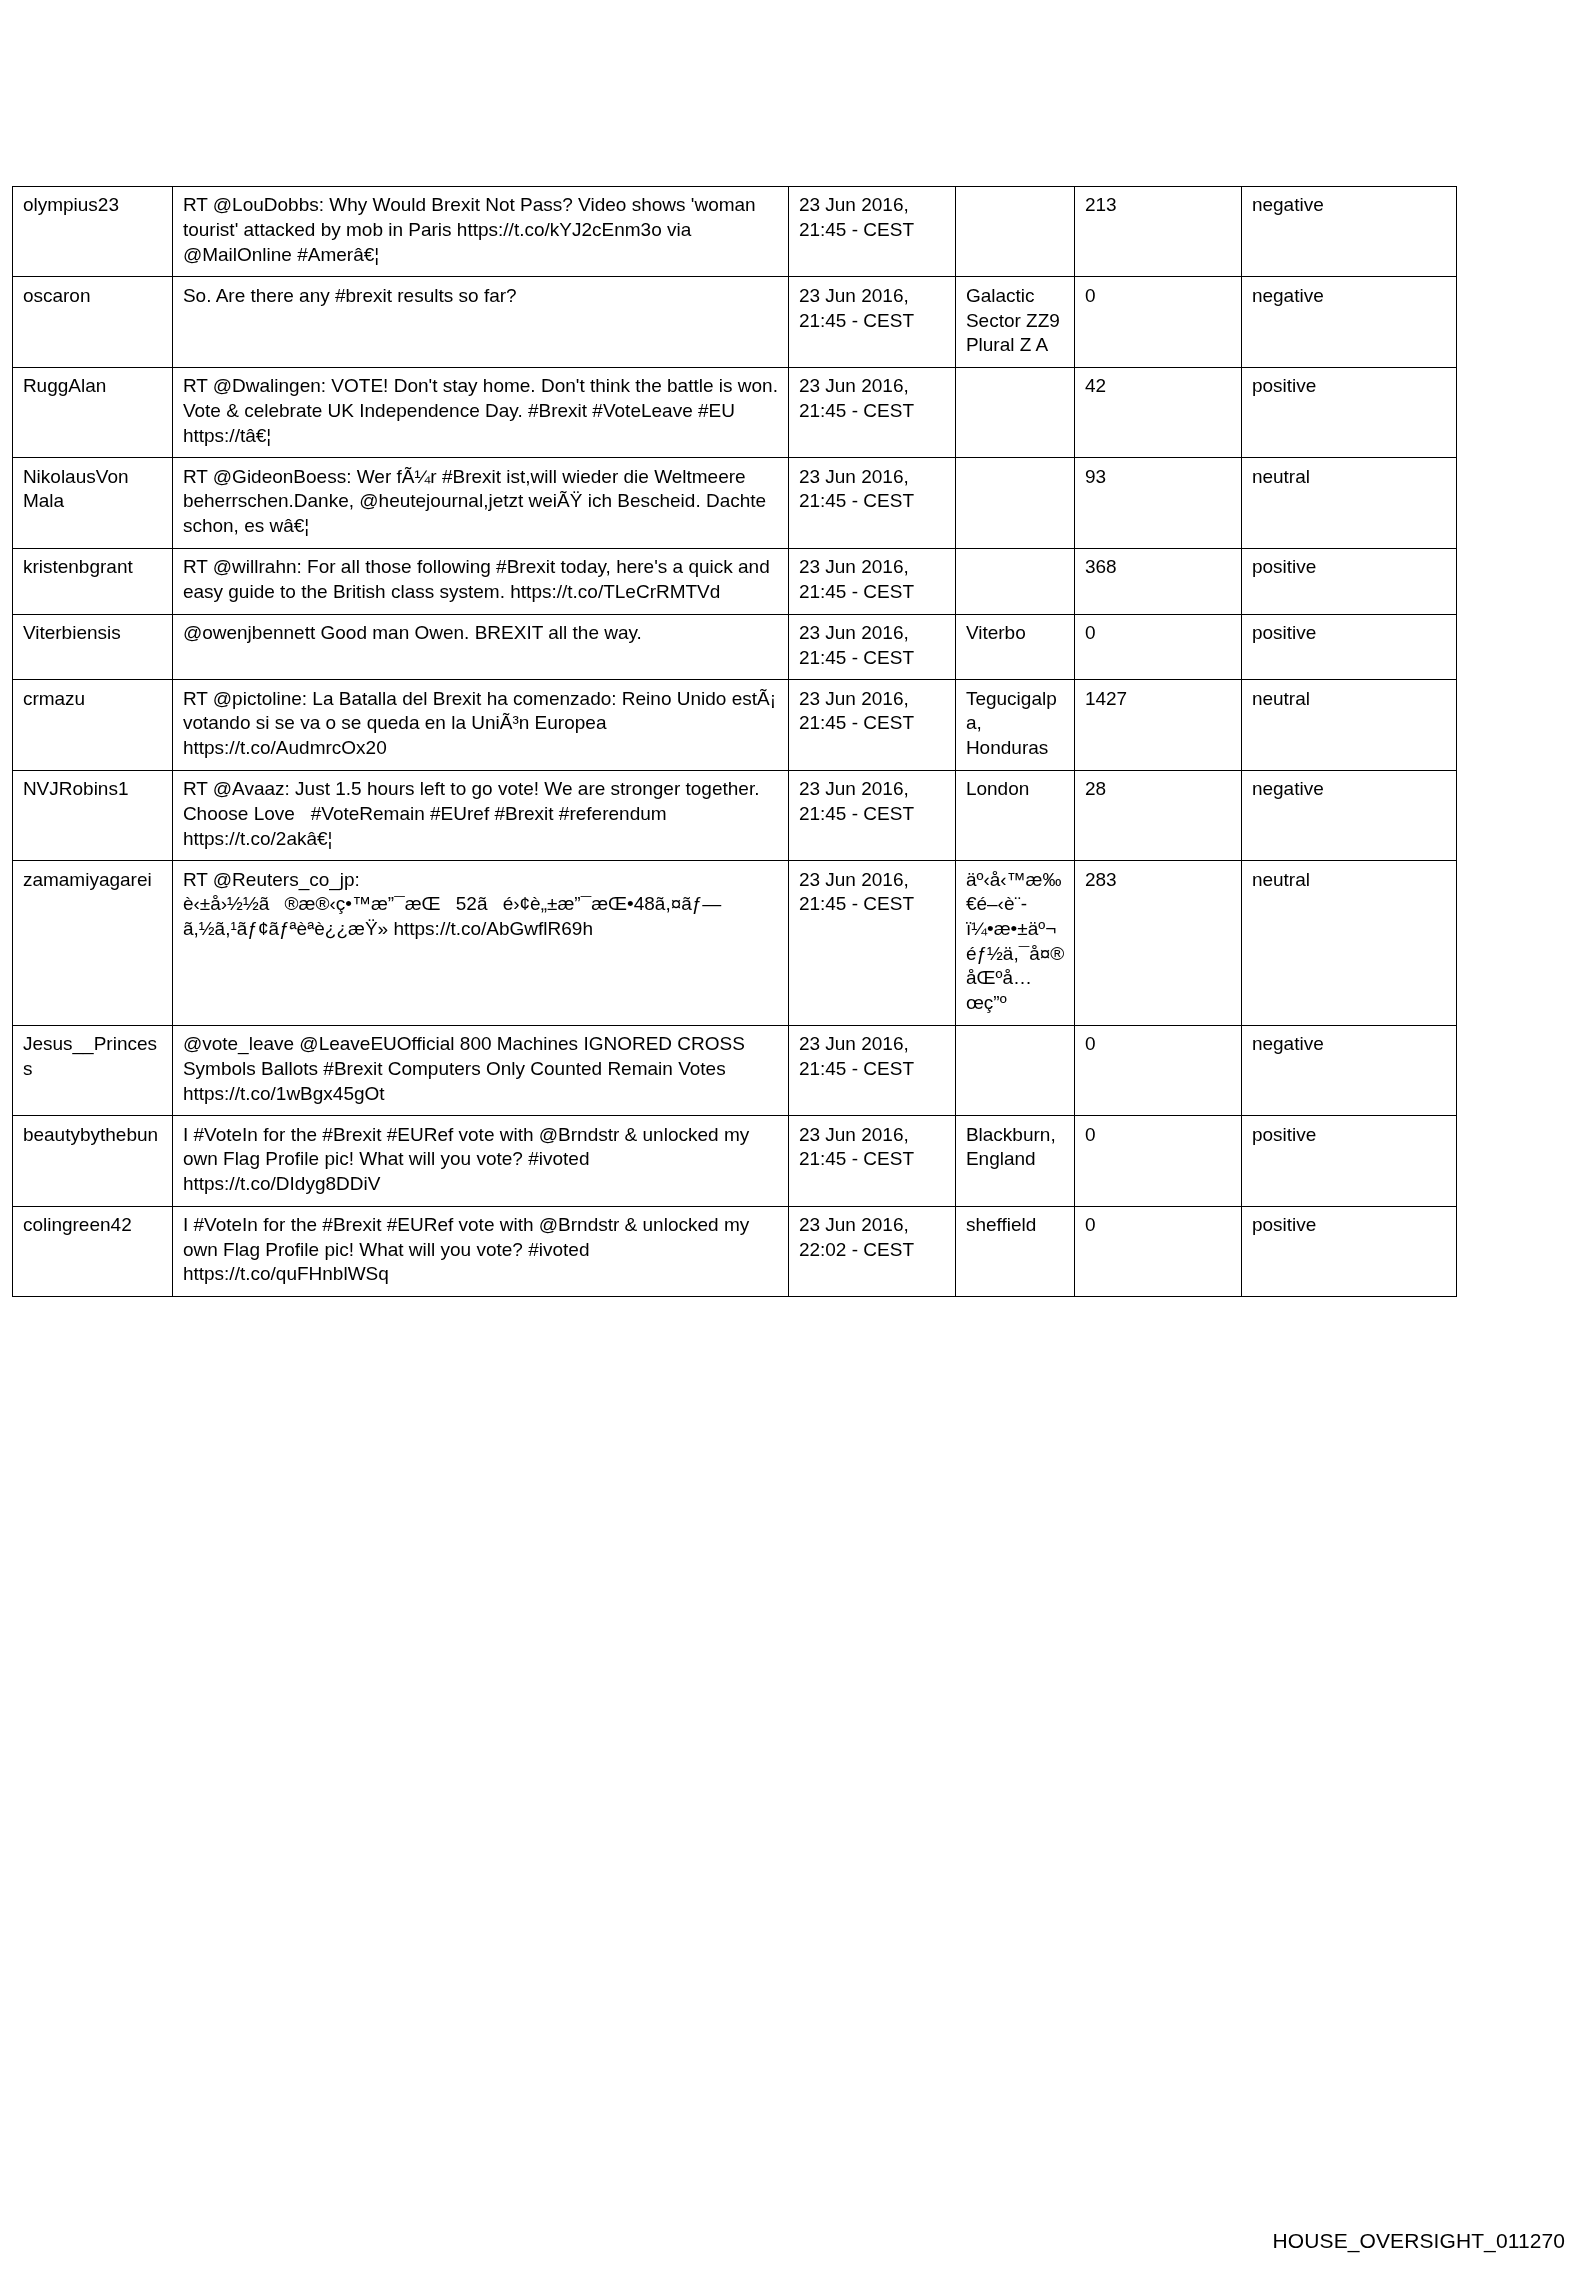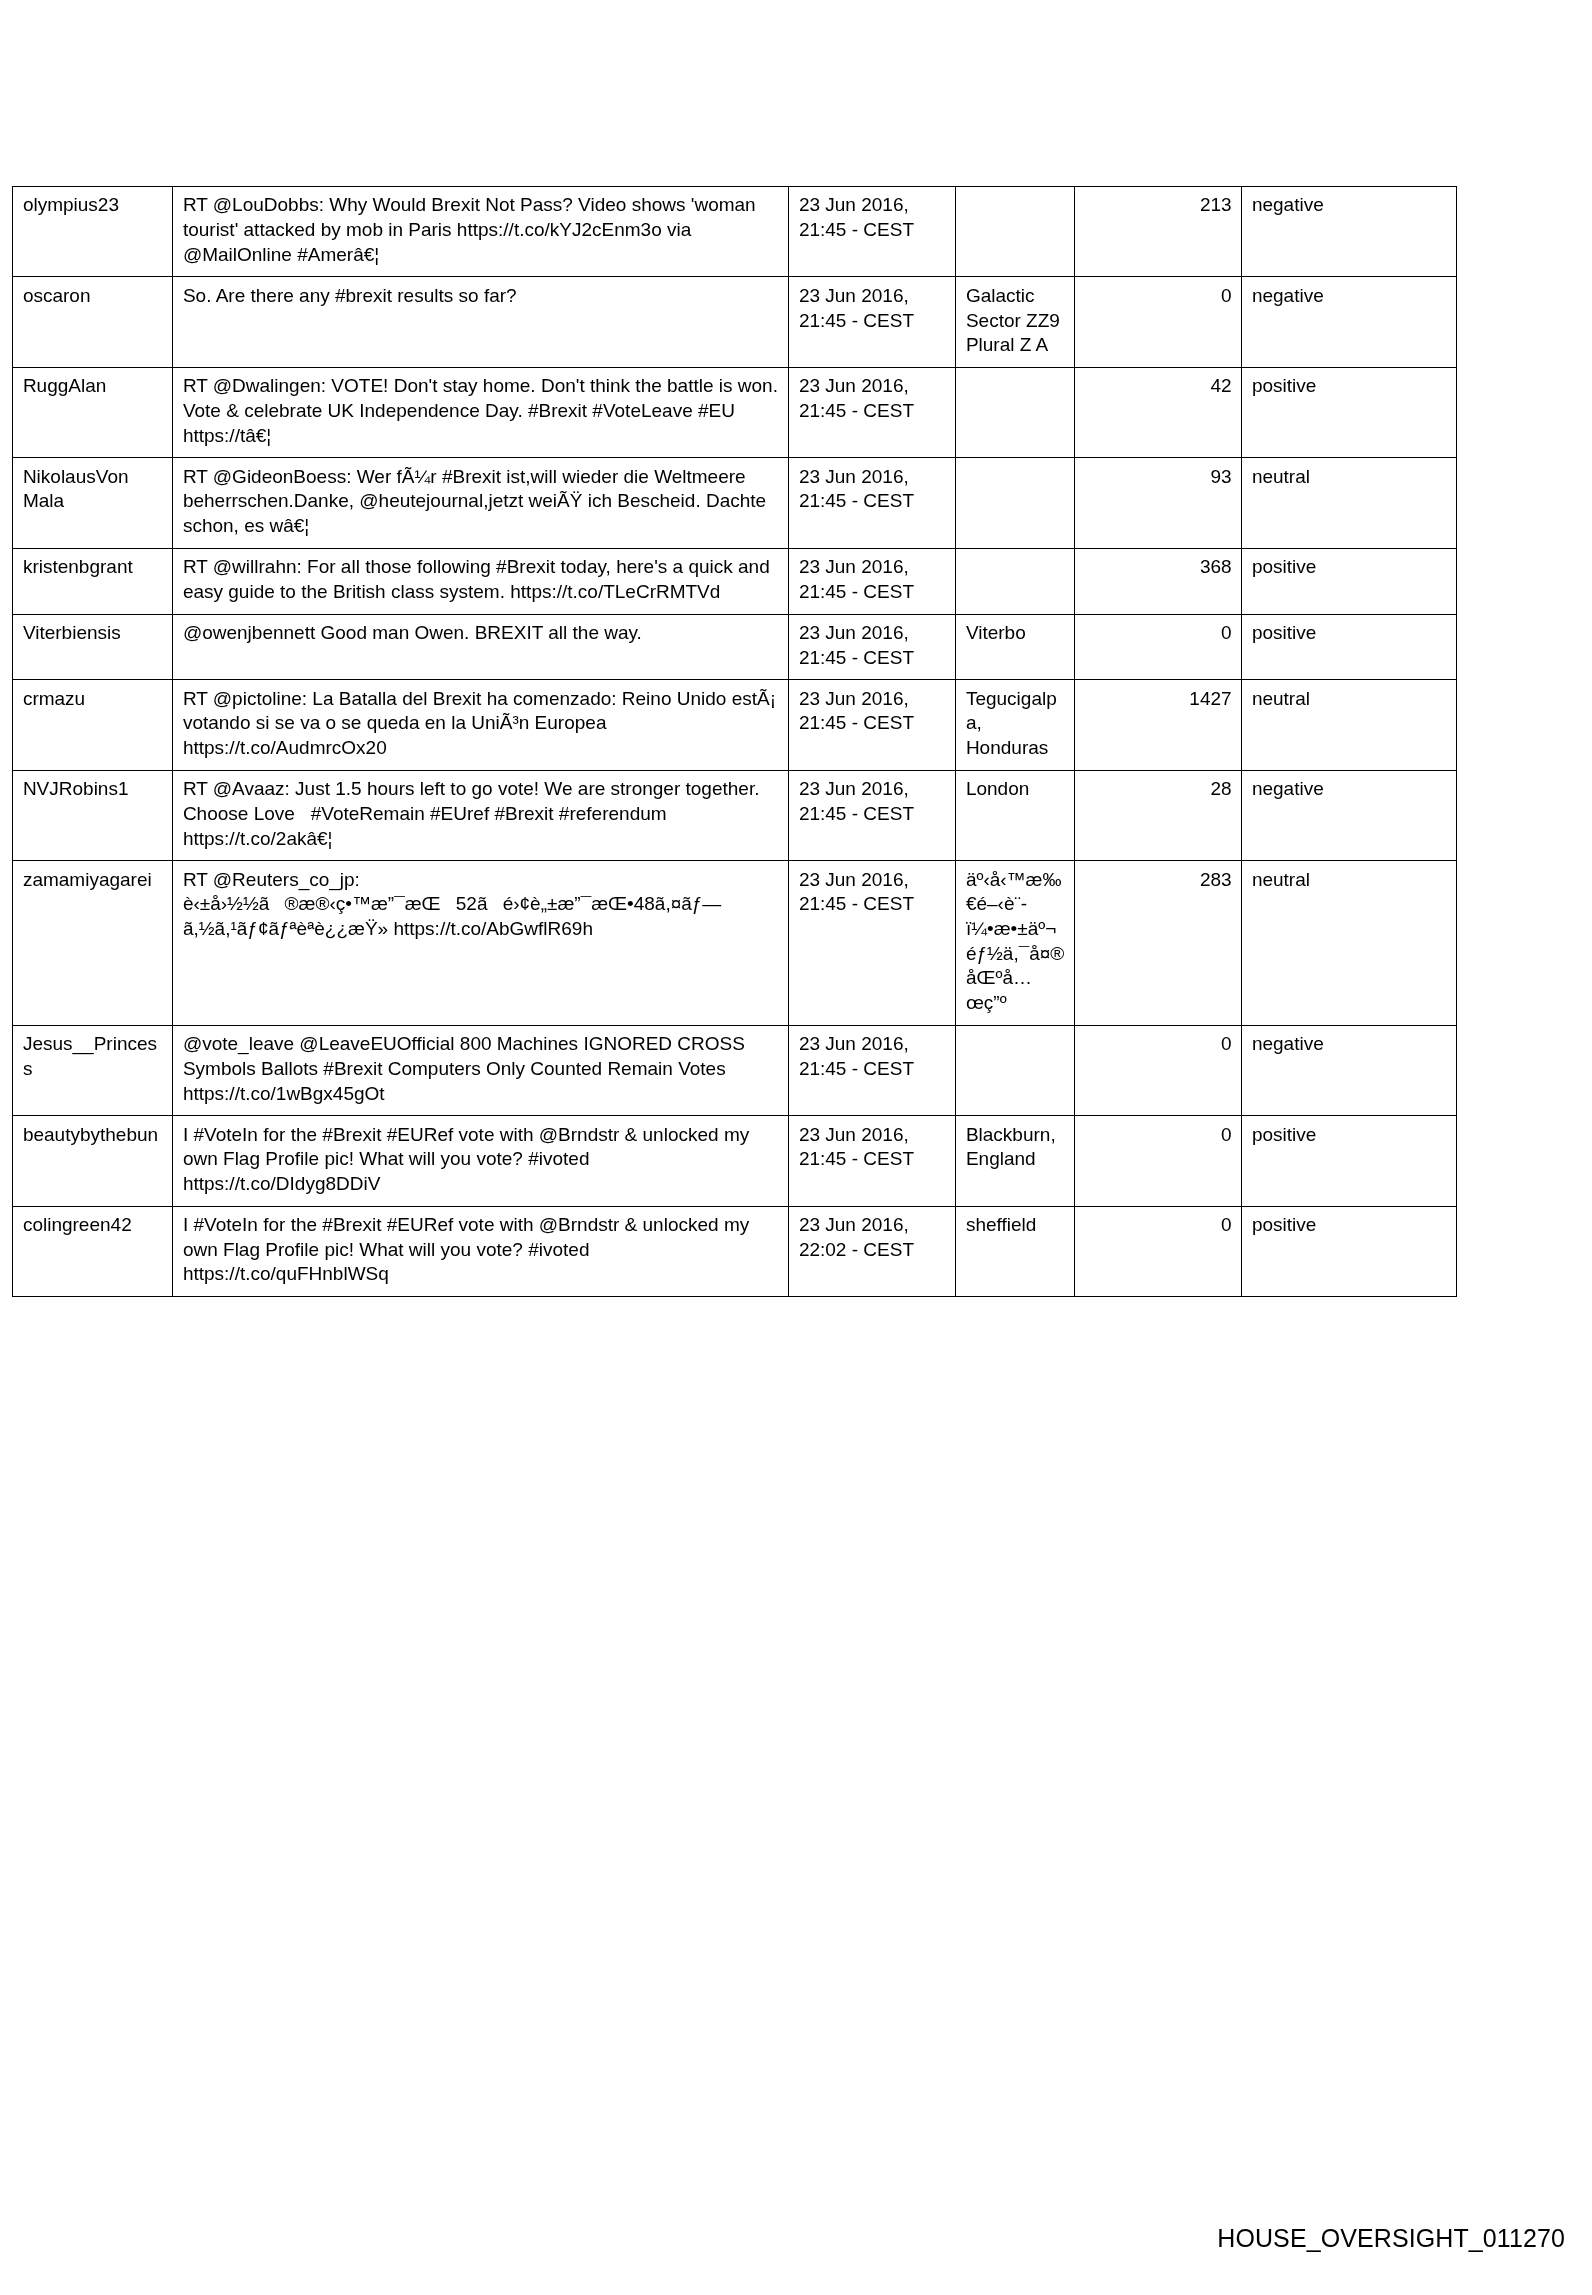--- a/index.html
+++ b/index.html
@@ -37,27 +37,27 @@
     word-wrap: break-word;
     overflow-wrap: break-word;
   }
   .col-user   { width: 160px; }
   .col-text   { width: 616px; }
   .col-date   { width: 167px; }
   .col-loc    { width: 119px; }
   .col-count  { width: 167px; text-align: right; padding-right: 14px; }
   .col-sent   { width: 215px; }
 
-  .cell-count { text-align: right; padding-right: 14px; }
+  .cell-count { padding-right: 14px; }
 
   .footer {
     position: absolute;
     right: 27px;
     bottom: 42px;
-    font-size: 25px;
+    font-size: 21px;
     letter-spacing: 0.1px;
     white-space: nowrap;
   }
   .nowrap-soft { white-space: pre-wrap; }
 </style>
 </head>
 <body>
 
 <div class="page">
 

